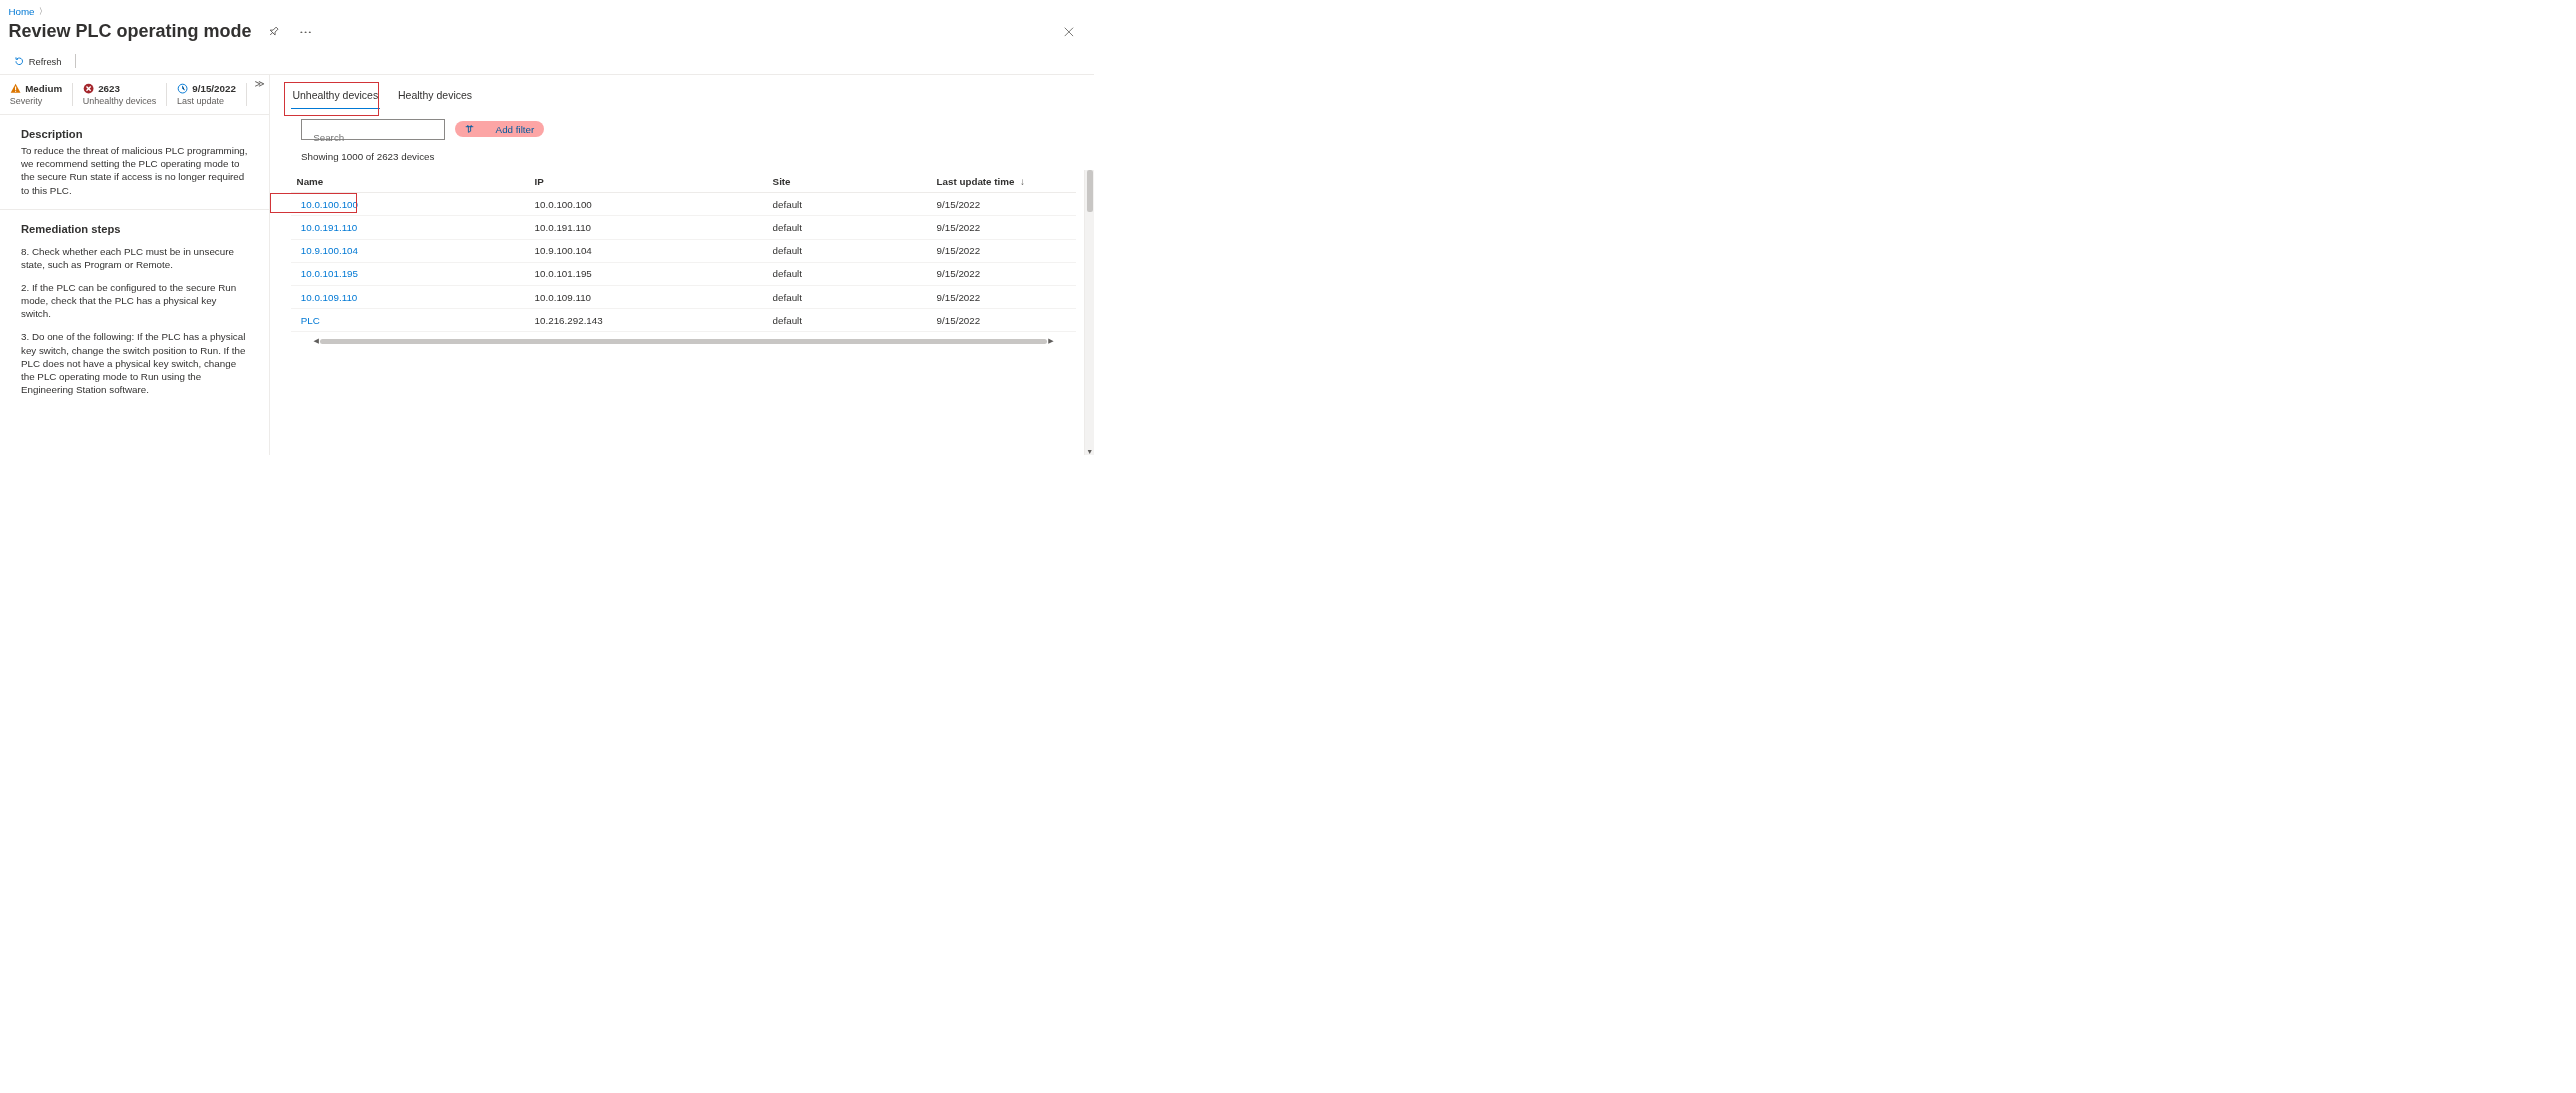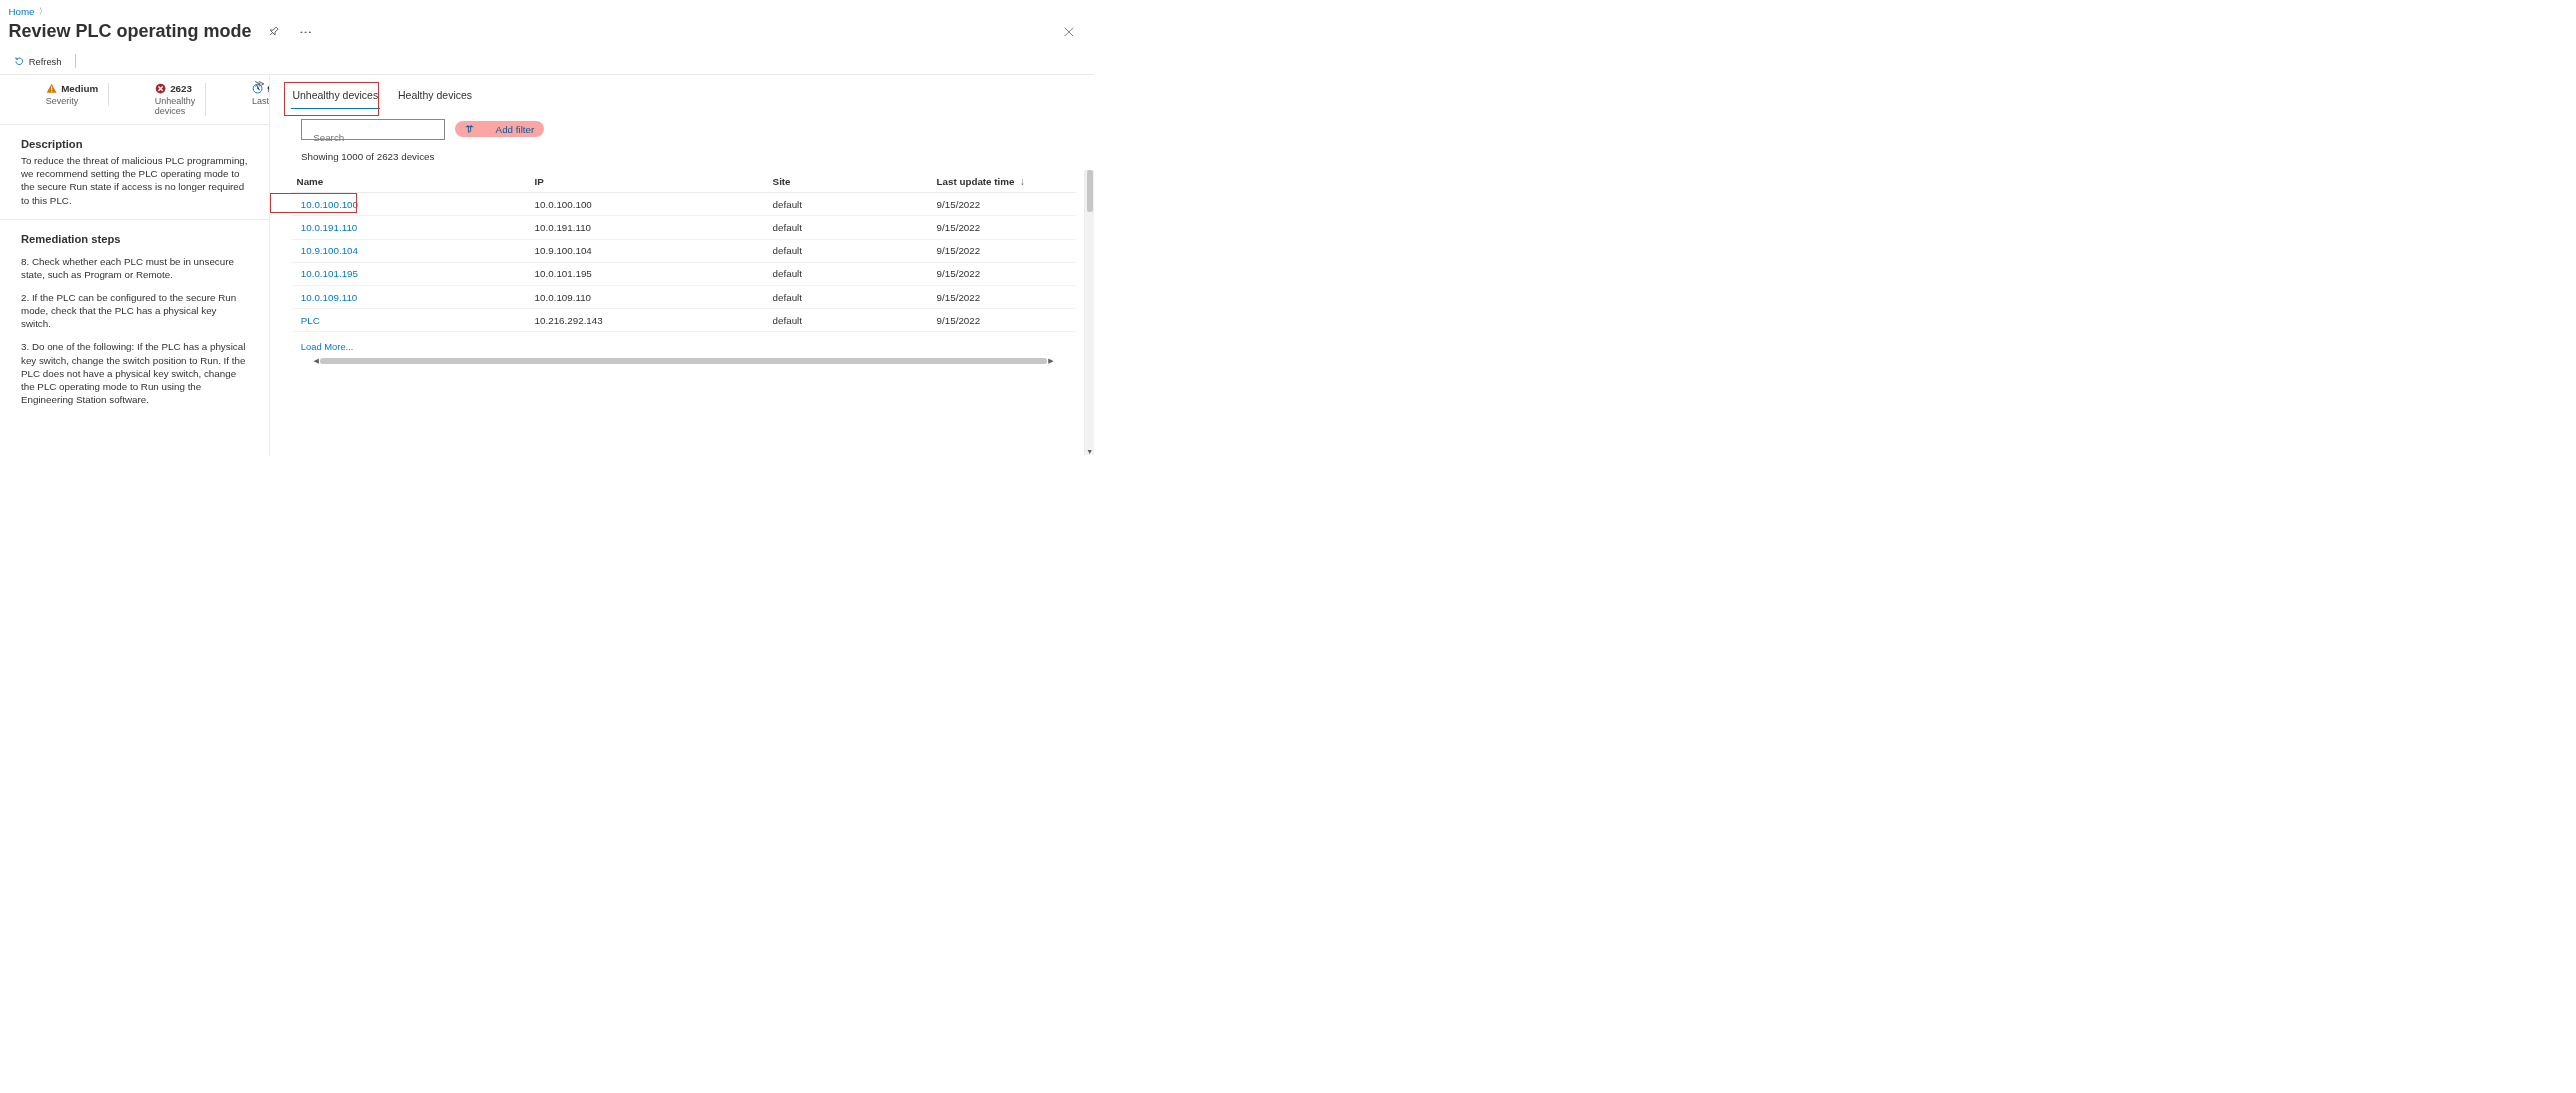--- a/index.html
+++ b/index.html
@@ -63,21 +63,21 @@
   }
   .right-pane { flex: 1; display:flex; flex-direction:column; min-width:0; }
 
   
   .summary-strip {
     display:flex; align-items:flex-start;
     padding: 8.4px 9.8px;
     border-bottom: 0.7px solid #edebe9;
     position: relative;
   }
-  .summary-item { padding: 0 9.8px; border-right: 0.7px solid #e1dfdd; margin-left: 36px; }
+  .summary-item { padding: 0 9.8px; border-right: 0.7px solid #e1dfdd; }
   .summary-item:first-child { padding-left: 0; }
   .summary-item:last-child { border-right: none; }
   .summary-top { display:flex; align-items:center; gap:4.2px; font-size:9.8px; font-weight:600; }
   .summary-sub { font-size:9px; color:#605e5c; margin-top:1.4px; }
   .overflow-chevron {
     position:absolute; right:4.2px; top:2.8px; color:#605e5c; font-size:9.8px;
     cursor:pointer;
   }
 
   .desc-block, .rem-block {
@@ -339,23 +339,20 @@
               <tr>
                 <td class="name-cell"><a>PLC</a></td>
                 <td>10.216.292.143</td>
                 <td>default</td>
                 <td>9/15/2022</td>
               </tr>
             </tbody>
         </table>
 
         <div class="row-highlight-box" style="left:0px; top:23px; width:87px; height:19.6px;"></div>
-        <div class="load-more">
-          <a>Load More...</a>
-        </div>
         <div class="hscroll">
           <span class="arrow">◀</span>
           <div class="track"></div>
           <span class="arrow">▶</span>
         </div>
       </div>
       <div class="vscroll">
         <div class="arrow up">▲</div>
         <div class="thumb"></div>
         <div class="arrow down">▼</div>

